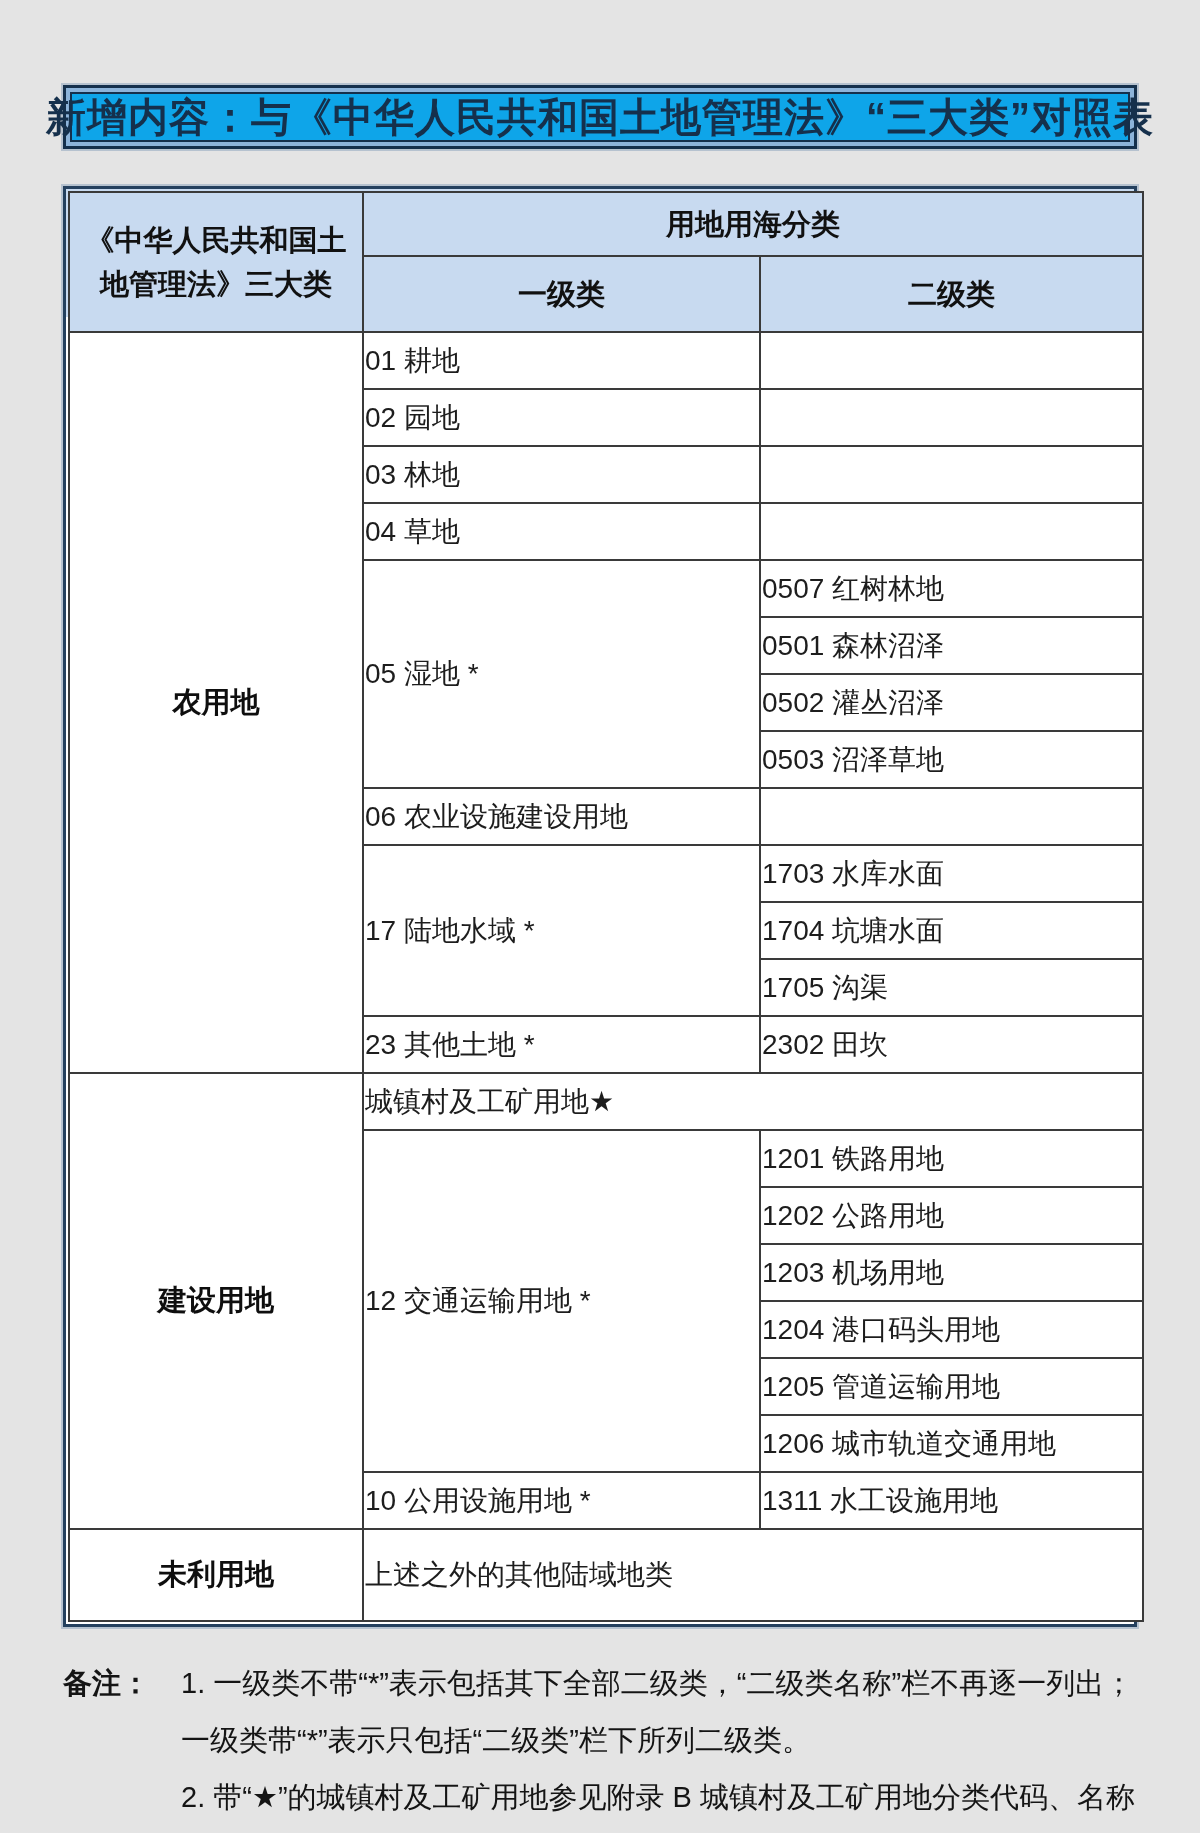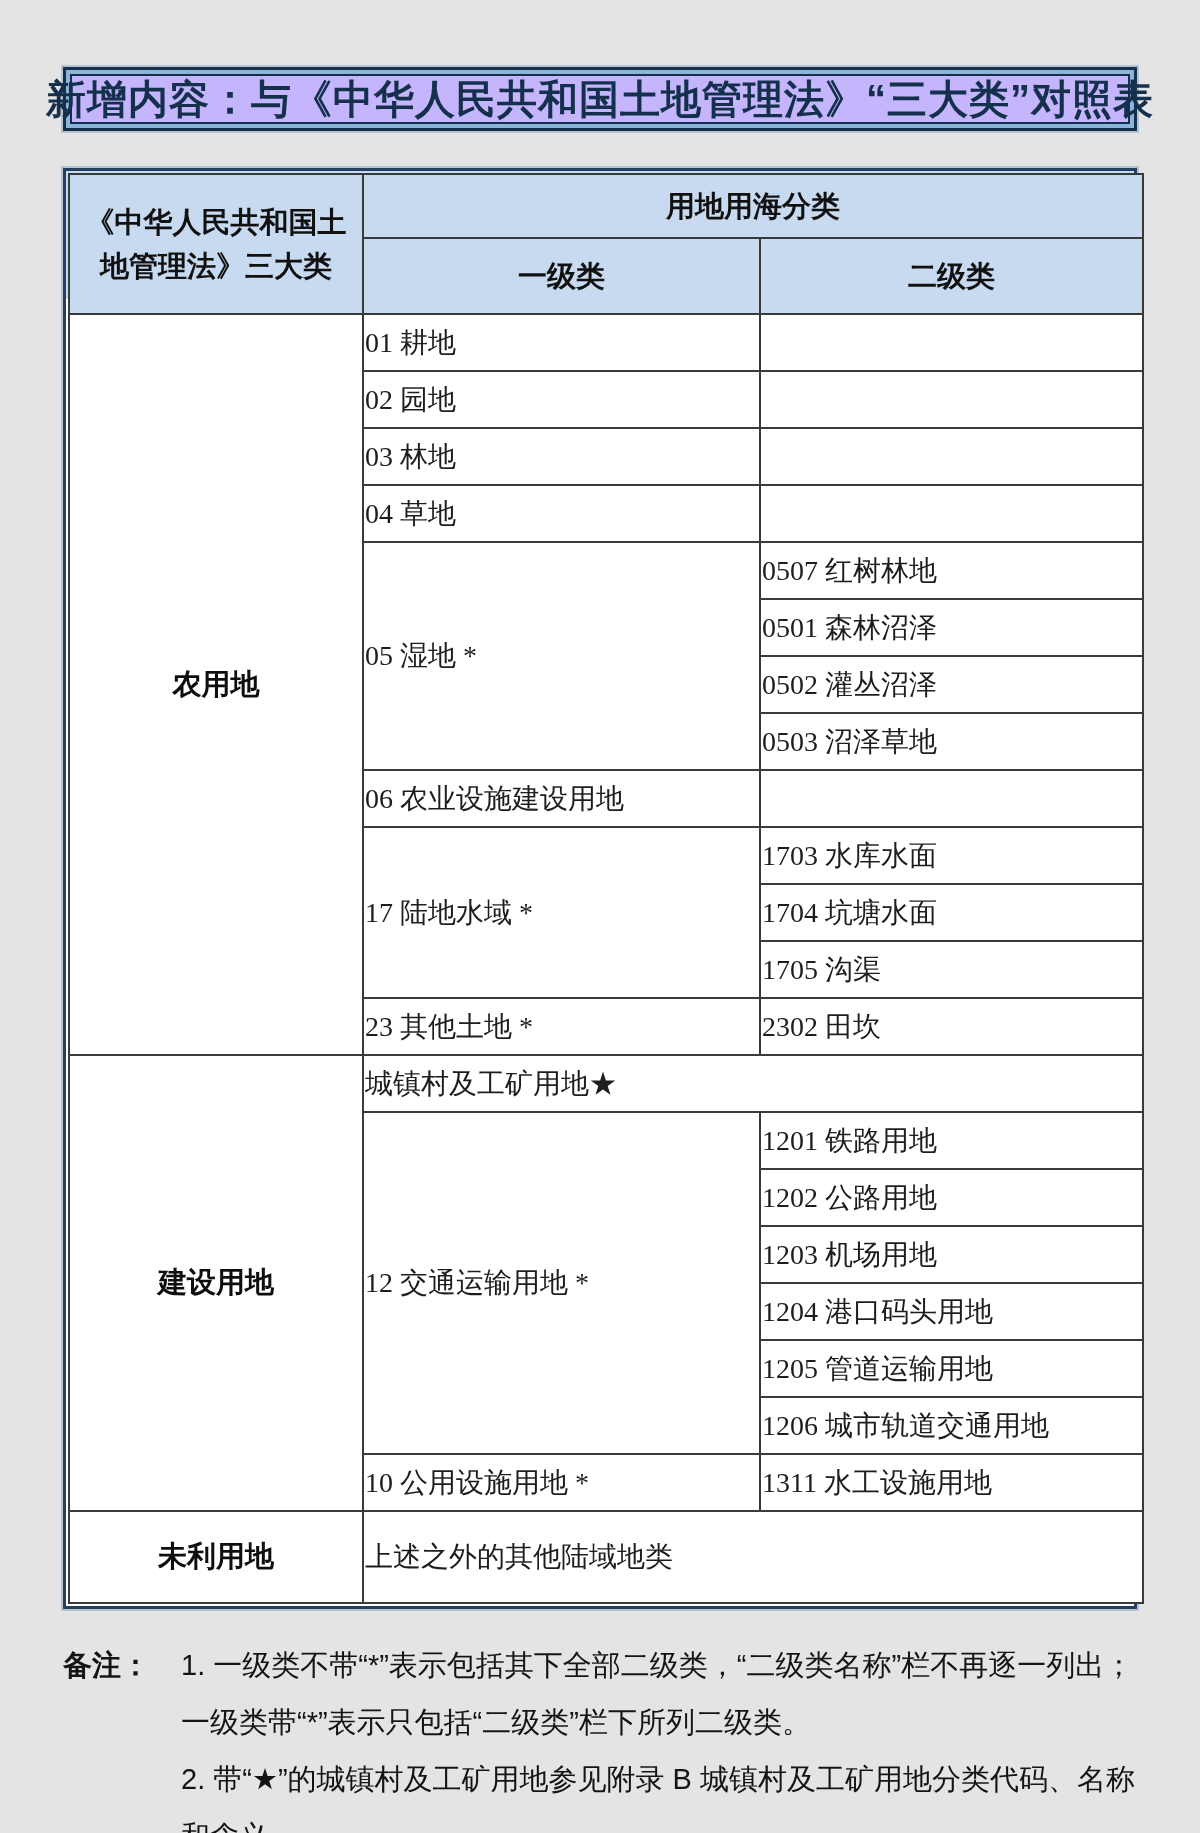--- a/index.html
+++ b/index.html
@@ -9,41 +9,40 @@
     font-family:"Liberation Sans","DejaVu Sans",sans-serif;
     color:#1d1d1d;
     -webkit-font-smoothing:antialiased;
   }
   .content{width:1074px;margin:0 auto;padding-top:67px;}
 
   
   .title-bar{
     box-sizing:border-box;
     height:64px;
-    background:#c4b5fd;
+    background:#0ea5e9;
     border:3px solid #15304c;
     box-shadow:0 0 0 2px #b6c2cf,
                inset 0 0 0 4px #8db4da,
                inset 0 0 0 6px #15304c;
-    display:flex;align-items:center;justify-content:center;
+    display:flex;align-items:center;justify-content:center;margin-top:18px;
   }
   .title-bar span{
     font-size:40px;font-weight:700;color:#15304c;
     letter-spacing:1px;white-space:nowrap;
   }
 
   
   .table-wrap{
     box-sizing:border-box;
     margin-top:37px;
     border:3px solid #24405e;
     box-shadow:0 0 0 2px #b6c2cf;
     padding:2px;
     background:linear-gradient(to bottom,#c8daf0 0,#c8daf0 128px,#ffffff 128px);
-    font-family:Liberation Serif, serif;
   }
   table{border-collapse:collapse;width:100%;table-layout:fixed;}
   th,td{border:2px solid #3a3a3a;box-sizing:border-box;}
   thead th{
     background:#c8daf0;
     font-size:29px;font-weight:700;color:#111;
     text-align:center;vertical-align:middle;
     line-height:44px;
   }
   tr.hrow1{height:64px;}

